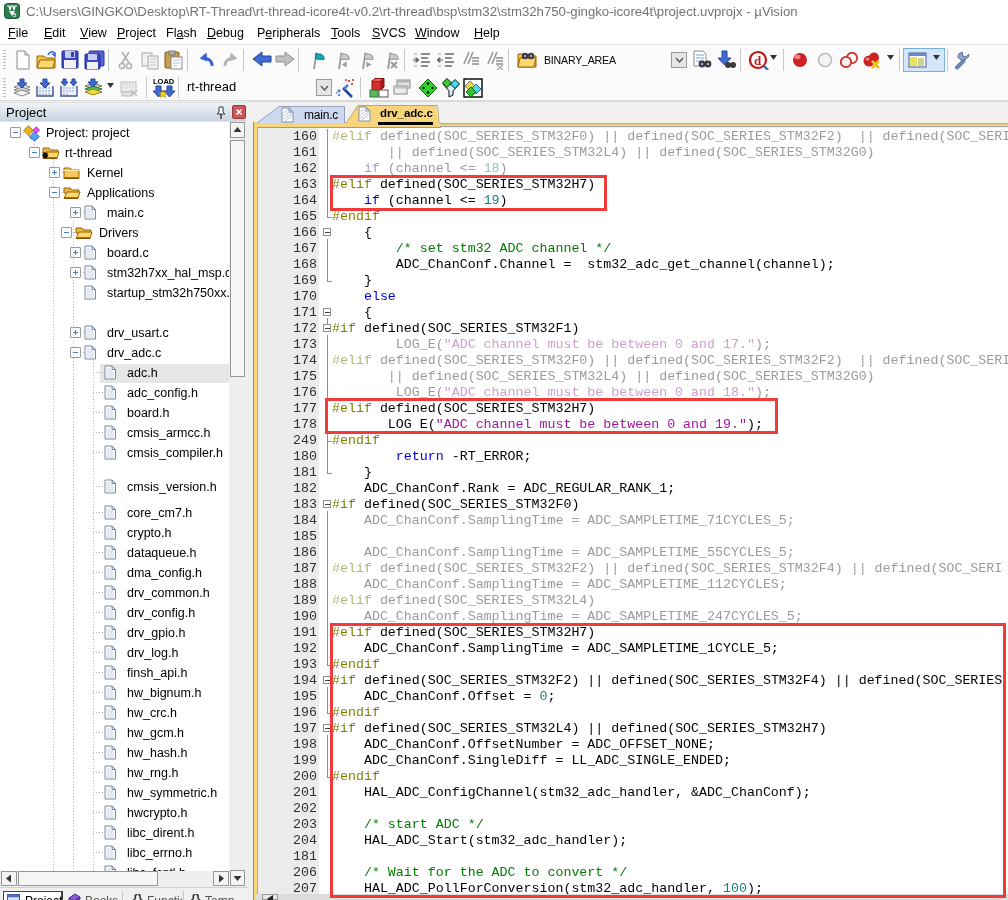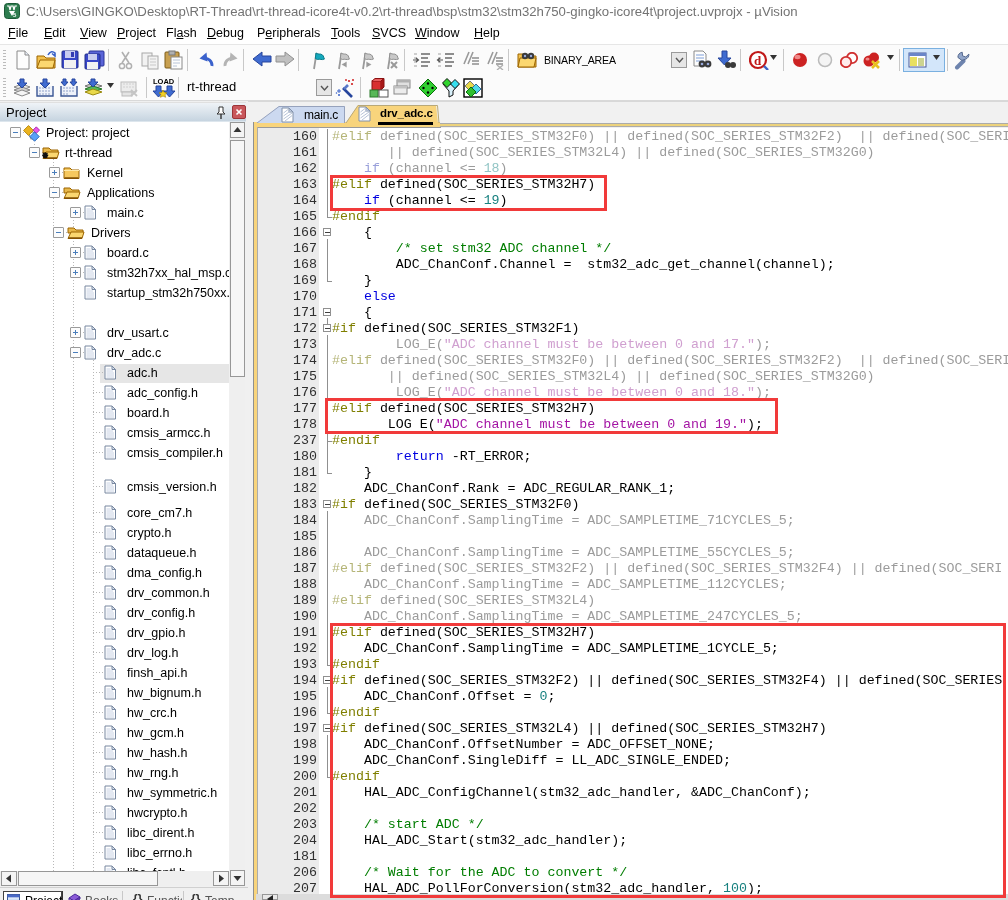--- a/index.html
+++ b/index.html
@@ -413,21 +413,21 @@
         <div style="position:absolute;left:83px;top:9px;width:8px;height:1px;background-image:repeating-linear-gradient(90deg,#b8b8b8 0 1px,transparent 1px 3px)"></div>
         <div style="position:absolute;left:84px;top:2px;width:18px;height:16px">
           <svg width="13" height="15" style="position:absolute">
             <path d="M1 1 L8 1 L11.5 4.5 L11.5 14 L1 14 Z" fill="#fff" stroke="#7888a0" stroke-width="1"></path>
             <path d="M8 1 L8 4.5 L11.5 4.5 Z" fill="#dce4f0" stroke="#7888a0" stroke-width="1"></path>
             <path d="M2.5 4 L6.5 4 M2.5 6 L9 6 M2.5 8 L10 8 M2.5 10 L10 10 M2.5 12 L10 12" stroke="#c8d2e4" stroke-width="1"></path>
           </svg>
         </div>
         <div class="lbl" style="left:107px">main.c</div>
       </div>
-<div class="trow" style="top:101px;left:4px;width:229px">
+<div class="trow" style="top:101px;left:12px;width:229px">
         <div style="position:absolute;left:49px;top:4px;width:11px;height:11px;background:#fcfcfc;border:1px solid #9a9a9a;border-radius:1px">
           <div style="position:absolute;left:2px;top:4px;width:5px;height:1px;background:#4a7ebb"></div>
         </div>
         <div style="position:absolute;left:62px;top:9px;width:8px;height:1px;background-image:repeating-linear-gradient(90deg,#b8b8b8 0 1px,transparent 1px 3px)"></div>
         <div style="position:absolute;left:63px;top:2px;width:18px;height:16px">
           <svg width="18" height="16" style="position:absolute">
             <path d="M1 3 L7 3 L9 5 L16 5 L16 8 L1 8 Z" fill="#e8b84a" stroke="#9c6500" stroke-width="1"></path>
             <path d="M4 7 L17 7 L15 13.5 L1 13.5 Z" fill="#fbd770" stroke="#9c6500" stroke-width="1"></path>
             <path d="M1.5 13 L15 13" stroke="#7a4a00" stroke-width="1.4"></path>
           </svg>
@@ -873,21 +873,21 @@
 <div class="gn1" style="top:144px">169</div>
 <div class="gn1" style="top:160px">170</div>
 <div class="gn1" style="top:176px">171</div>
 <div class="gn1" style="top:192px">172</div>
 <div class="gn1" style="top:208px">173</div>
 <div class="gn1" style="top:224px">174</div>
 <div class="gn1" style="top:240px">175</div>
 <div class="gn1" style="top:256px">176</div>
 <div class="gn1" style="top:272px">177</div>
 <div class="gn1" style="top:288px">178</div>
-<div class="gn1" style="top:304px">237</div>
+<div class="gn1" style="top:304px">249</div>
 <div class="gn1" style="top:320px">180</div>
 <div class="gn1" style="top:336px">181</div>
 <div class="gn1" style="top:352px">182</div>
 <div class="gn1" style="top:368px">183</div>
 <div class="gn1" style="top:384px">184</div>
 <div class="gn1" style="top:400px">185</div>
 <div class="gn1" style="top:416px">186</div>
 <div class="gn1" style="top:432px">187</div>
 <div class="gn1" style="top:448px">188</div>
 <div class="gn1" style="top:464px">189</div>

